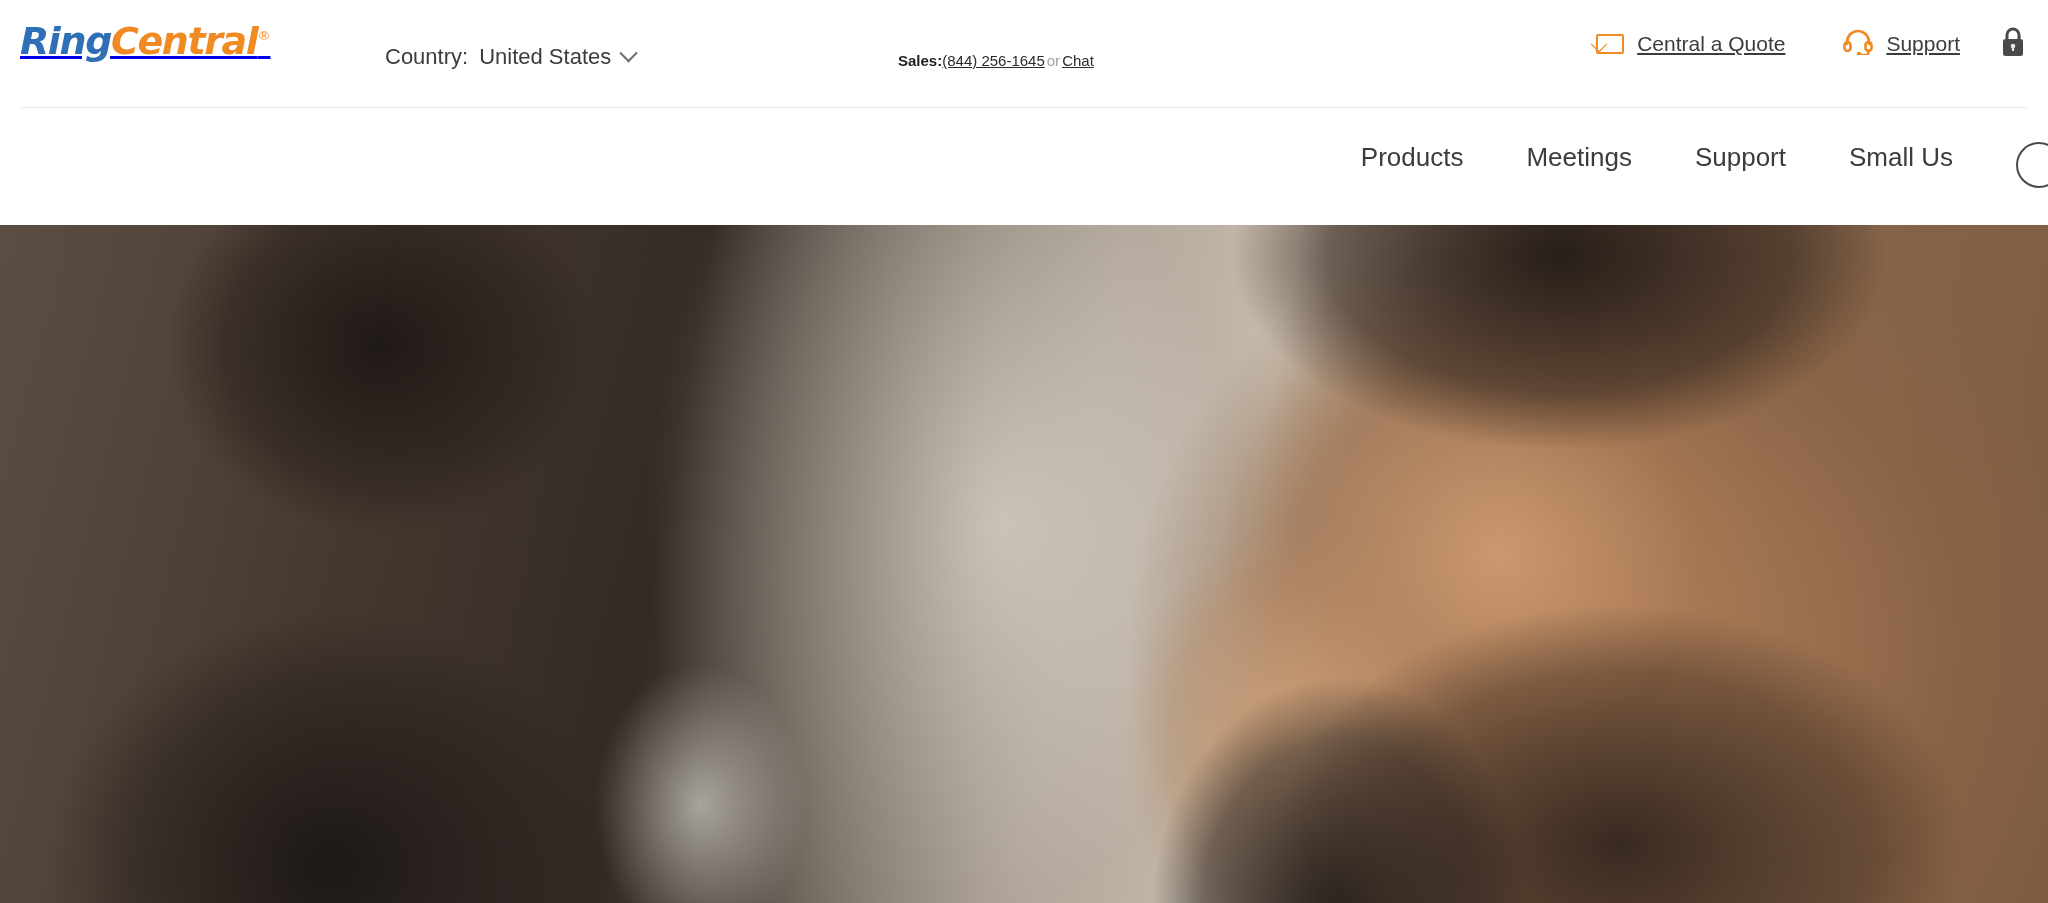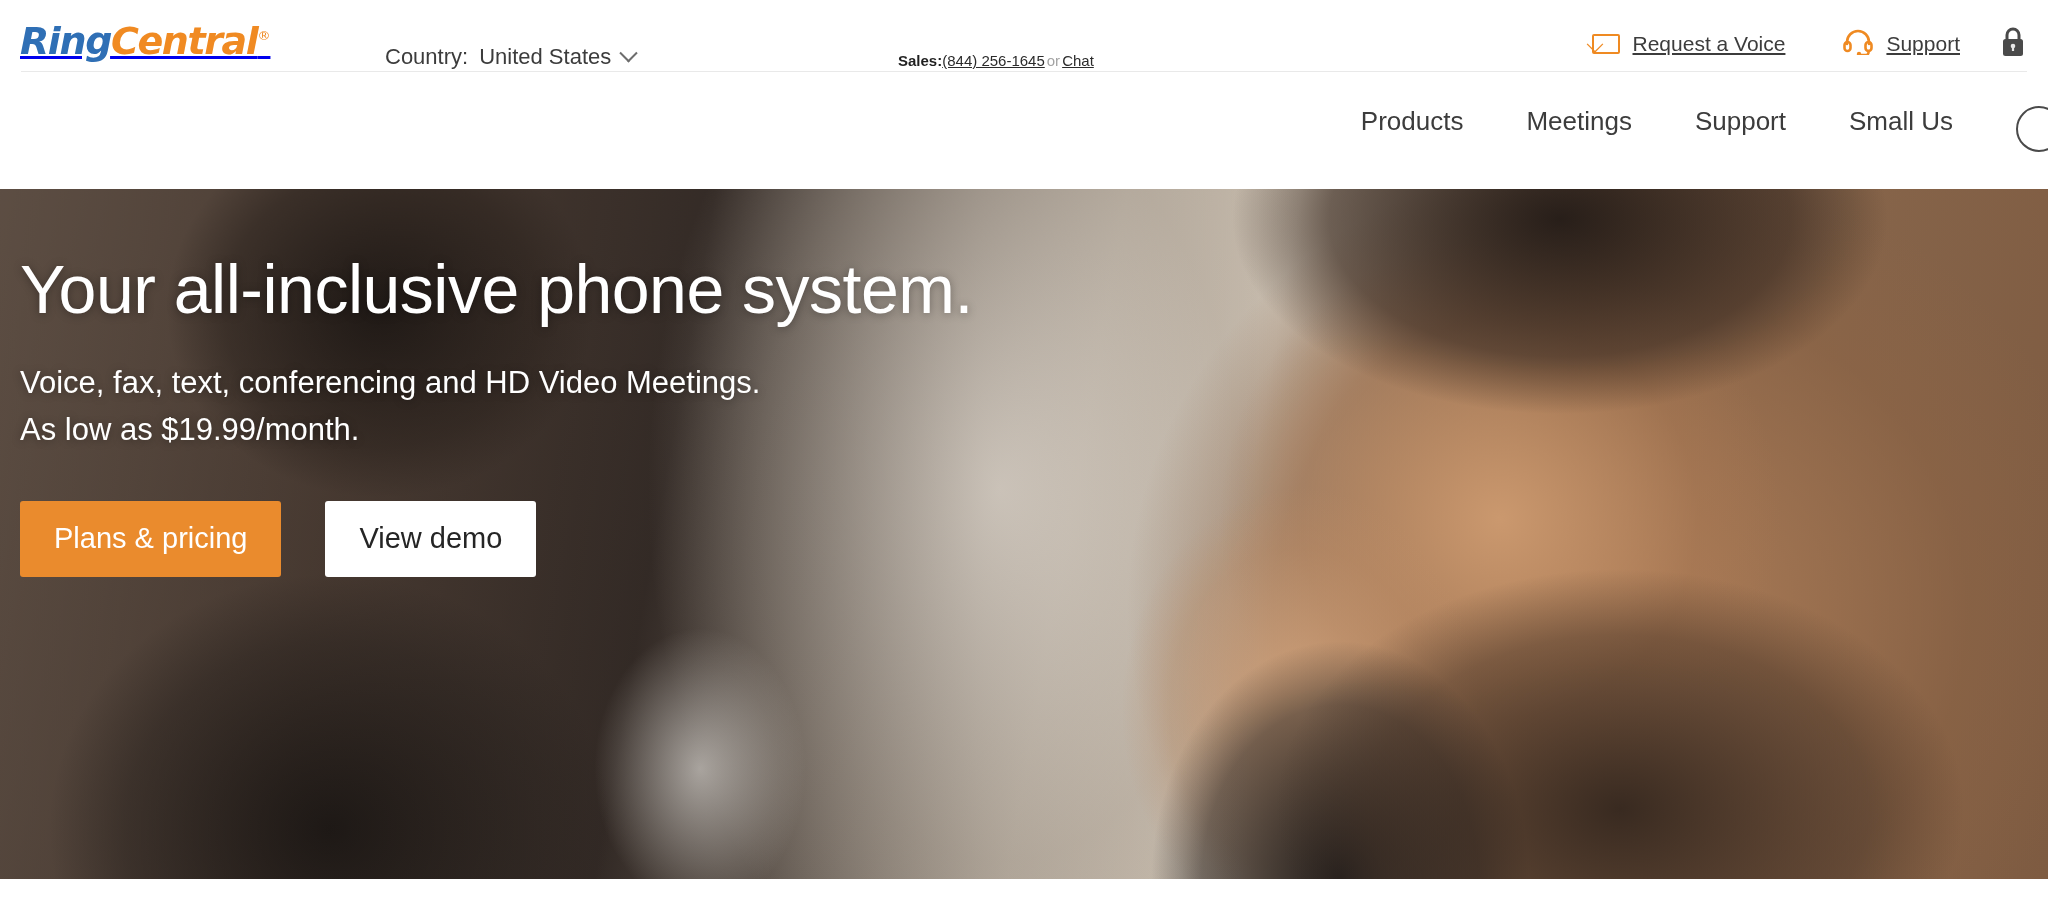--- a/index.html
+++ b/index.html
@@ -10,21 +10,21 @@
     overflow: hidden;
     font-family: "Liberation Sans", sans-serif;
     background: #ffffff;
   }
 
   .page { position: relative; width: 2048px; height: 903px; }
 
   
   .topbar {
     position: relative;
-    height: 72px;
+    height: 108px;
     background: #ffffff;
     display: flex;
     align-items: center;
   }
   .topbar::after {
     content: "";
     position: absolute;
     left: 21px; right: 21px; bottom: 0;
     height: 1px;
     background: #e9e9e9;
@@ -295,21 +295,21 @@
       <span class="sales-label">Sales:</span>
       <a class="phone" href="#">(844) 256-1645</a>
       <span class="or">or</span>
       <a class="chat" href="#">Chat</a>
     </div>
 
     <div class="util">
 
       <a class="util-item" href="#">
         <span class="icon-envelope"></span>
-        <span>Request a Voice</span>
+        <span>Central a Quote</span>
       </a>
 
       <a class="util-item" href="#">
         <span class="icon-headset">
           <svg width="30" height="26" viewBox="0 0 30 26" fill="none">
             <path d="M4 15 v-2 a11 11 0 0 1 22 0 v2" stroke="#ef8a22" stroke-width="2.6" fill="none" stroke-linecap="round"></path>
             <rect x="1.5" y="13" width="6" height="9" rx="3" stroke="#ef8a22" stroke-width="2.6" fill="none"></rect>
             <rect x="22.5" y="13" width="6" height="9" rx="3" stroke="#ef8a22" stroke-width="2.6" fill="none"></rect>
             <path d="M25.5 22 v1.5 a2.5 2.5 0 0 1 -2.5 2.5 h-5" stroke="#ef8a22" stroke-width="2.6" fill="none" stroke-linecap="round"></path>
             <circle cx="16" cy="25" r="2.2" fill="#ef8a22"></circle>
@@ -339,28 +339,15 @@
       <a href="#">Support</a>
       <a href="#">Small Us</a>
       <span class="search-circle"></span>
     </div>
   </nav>
 
   <section class="hero">
     <div class="hero-photo"></div>
     <div class="hero-scrim"></div>
 
-    <div class="hero-content">
-      <h1 class="hero-title">Your all-inclusive phone system.</h1>
-
-      <p class="hero-sub">
-        <span>Voice, fax, text, conferencing and HD Video Meetings.</span>
-        <span class="line2">As low as $19.99/month.</span>
-      </p>
-
-      <div class="hero-buttons">
-        <button class="btn btn-primary">Plans &amp; pricing</button>
-        <button class="btn btn-secondary">View demo</button>
-      </div>
-    </div>
   </section>
 
 </div>
 
 </body></html>

